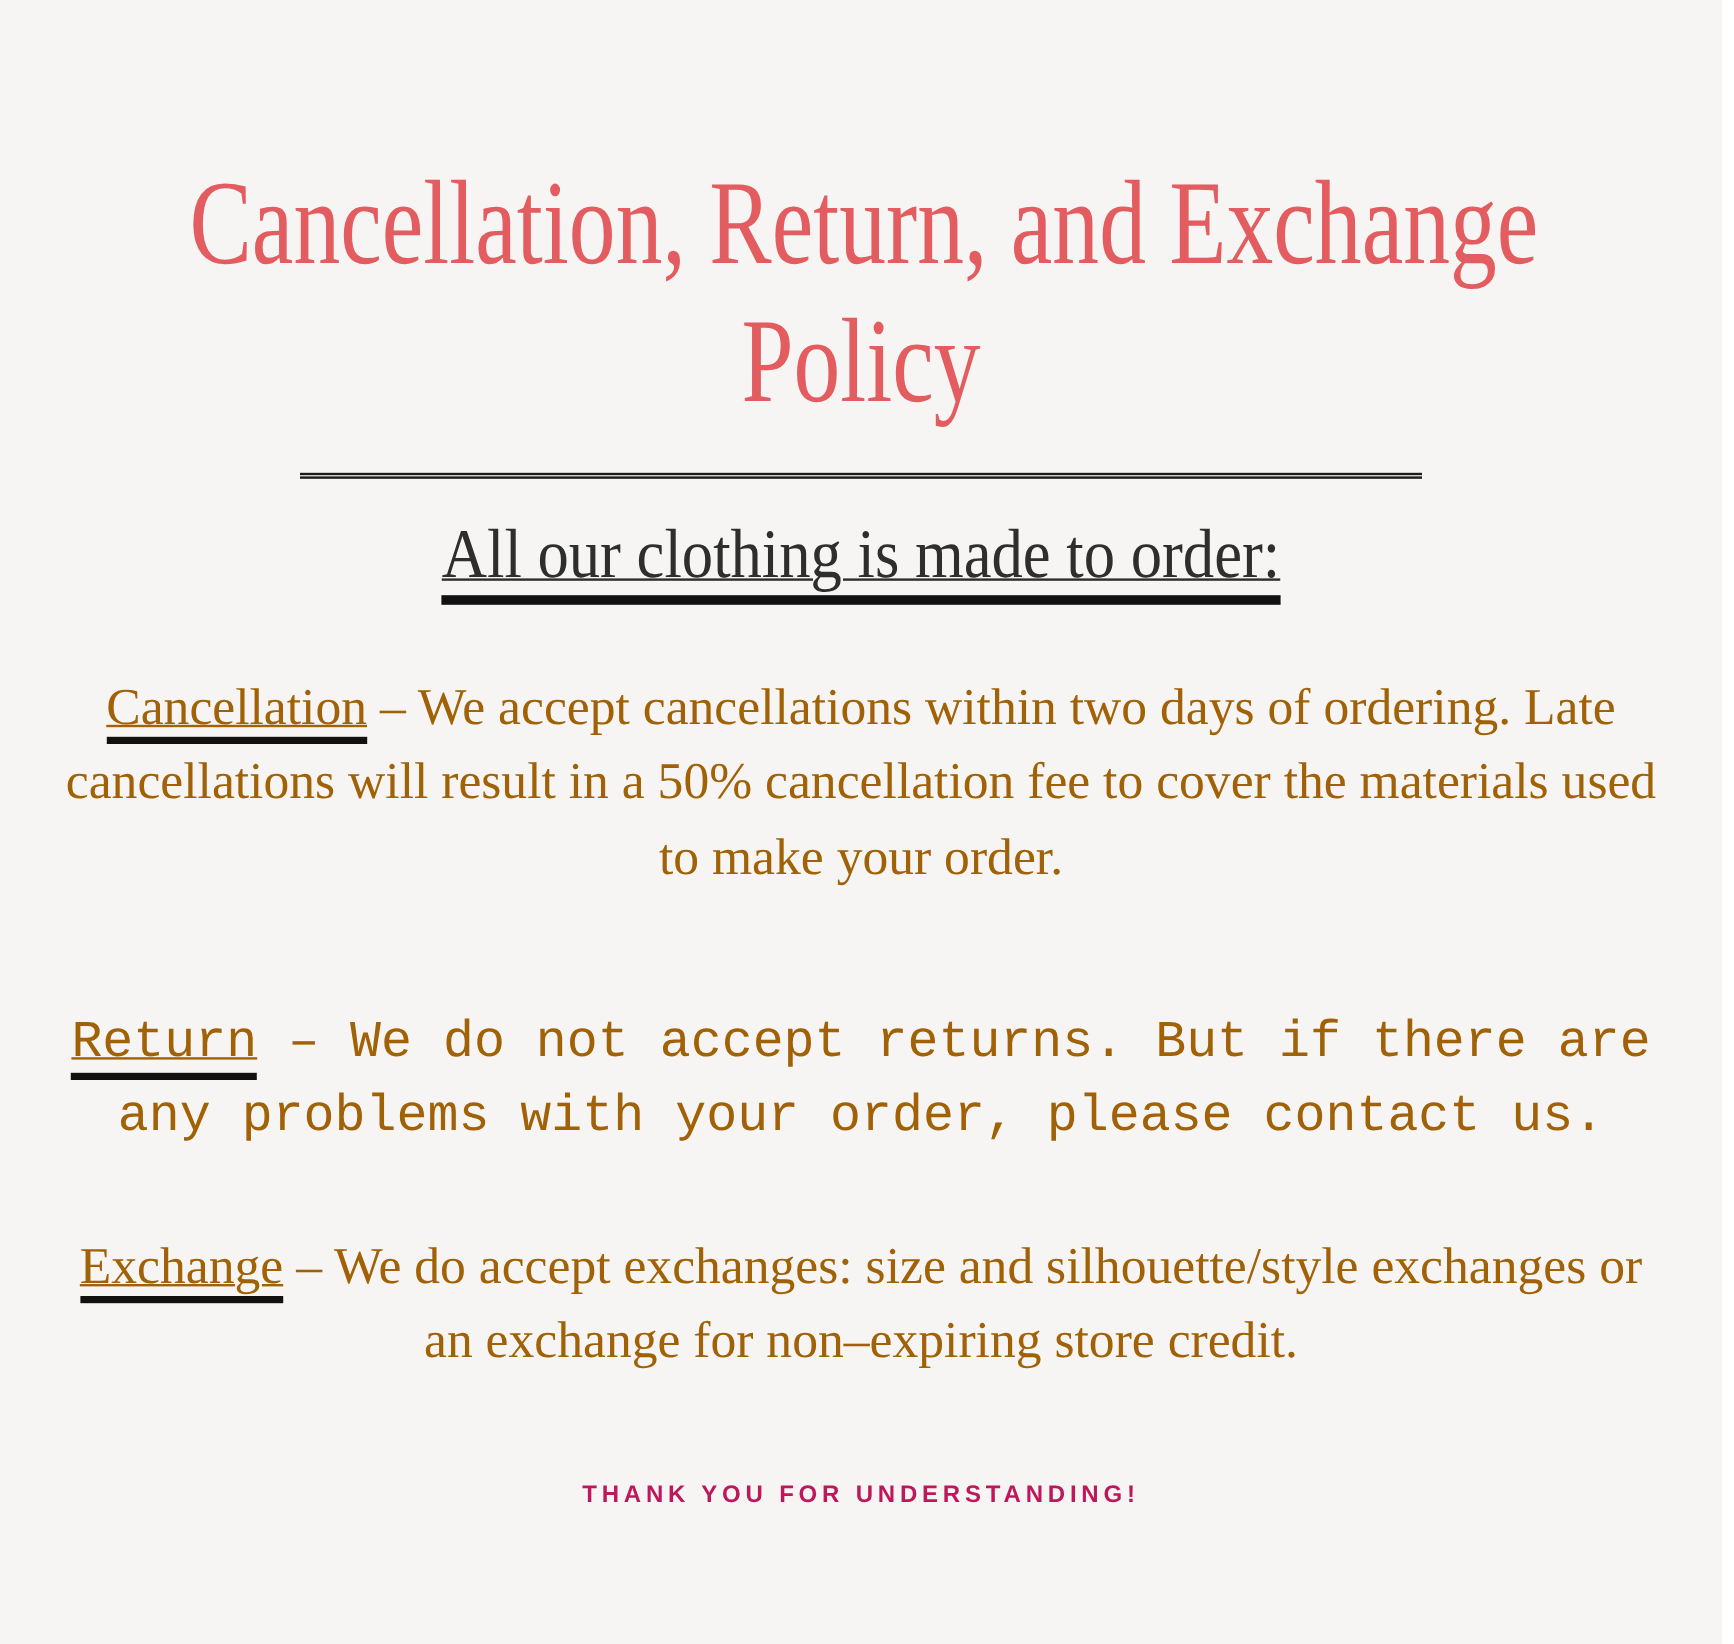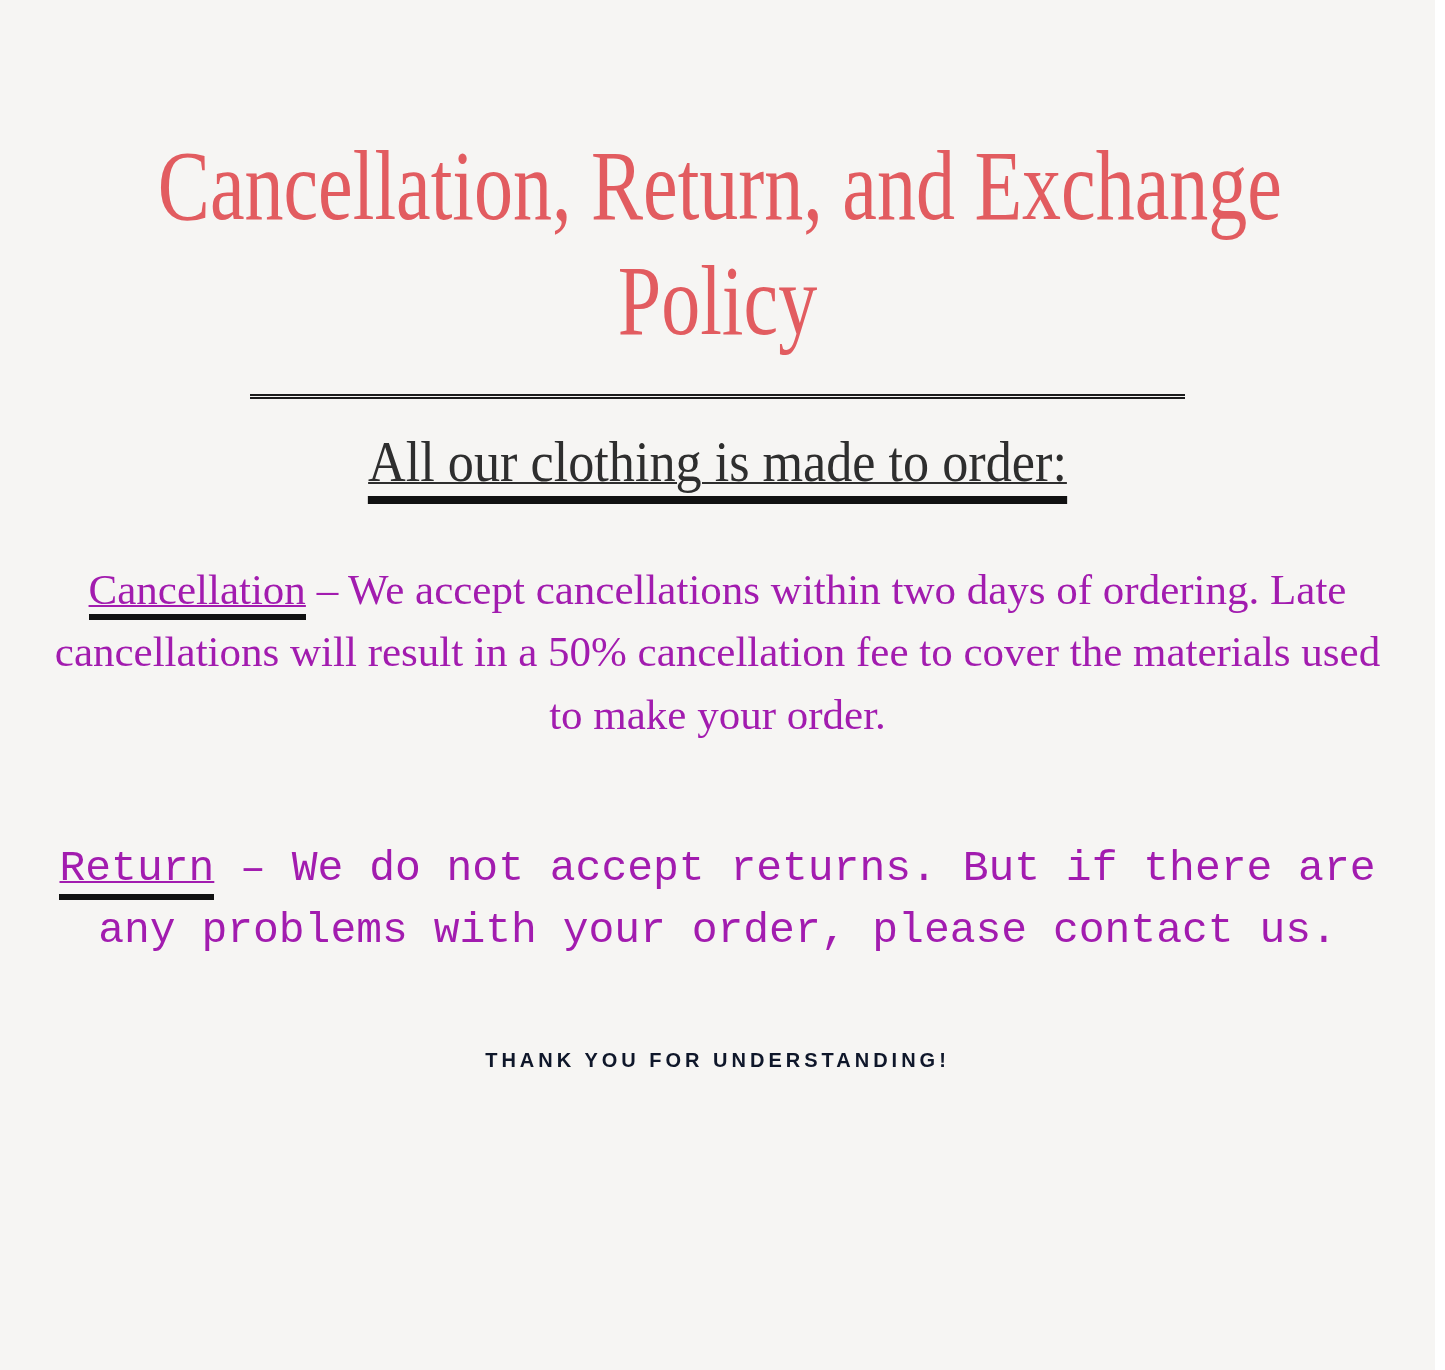--- a/index.html
+++ b/index.html
@@ -51,31 +51,31 @@
   .ul-head {
     border-bottom: 6px solid #111;
     padding-bottom: 1px;
   }
   .section {
     width: 1330px;
     margin: 0 auto;
     text-align: center;
     font-size: 43px;
     line-height: 1.45;
-    color: #a21caf;
+    color: #a16207;
     font-weight: normal;
   }
   .section-1 { margin-top: 64px; }
   .section-2 { margin-top: 92px; font-family: Liberation Mono, monospace; }
   .section-3 { margin-top: 62px; }
   .footer {
     margin-top: 86px;
     text-align: center;
     font-family: "Liberation Sans", sans-serif;
-    color: #0f172a;
+    color: #be185d;
   }
   .footer-line1 {
     font-size: 20px;
     font-weight: bold;
     letter-spacing: 4px;
   }
   .footer-line2 {
     font-size: 19px;
     font-weight: bold;
     letter-spacing: 3px;
@@ -103,20 +103,23 @@
   <main>
 
     <p class="section section-1">
       <span class="ul ul-head">Cancellation</span><span> – </span><span>We accept cancellations within two days of ordering. Late cancellations will result in a 50% cancellation fee to cover the materials used to make your order.</span>
     </p>
 
     <p class="section section-2">
       <span class="ul ul-head">Return</span><span> – </span><span>We do not accept returns. But if there are any problems with your order, please contact us.</span>
     </p>
 
+    <p class="section section-3">
+      <span class="ul ul-head">Exchange</span><span> – </span><span>We do accept exchanges: size and silhouette/style exchanges or an exchange for non–expiring store credit.</span>
+    </p>
 
   </main>
 
   <footer class="footer">
     <div class="footer-line1">THANK YOU FOR UNDERSTANDING!</div>
   </footer>
 
 </div>
 
 </body></html>

